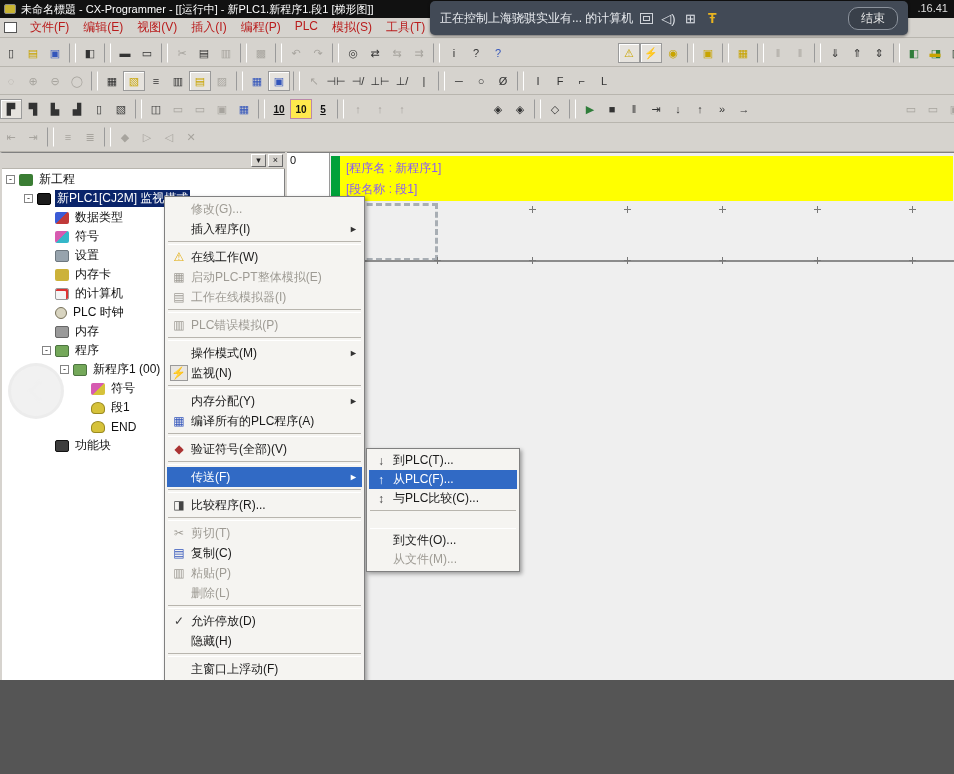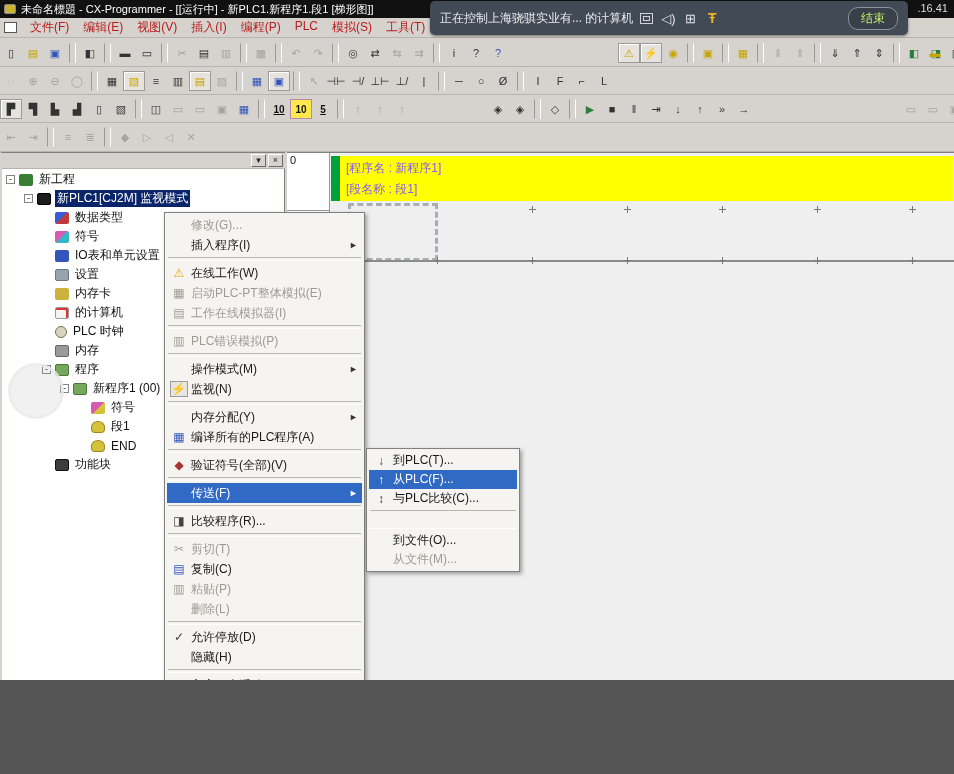--- a/index.html
+++ b/index.html
@@ -13,21 +13,21 @@
   #corner-text{position:absolute;right:6px;top:2px;color:#ddd;font-size:11px;z-index:95;}
 
   
   #remotebar{position:absolute;left:430px;top:1px;width:478px;height:34px;background:#424a56;
     border-radius:5px;z-index:90;display:flex;align-items:center;color:#e8ebef;font-size:12px;
     padding:0 10px;gap:4px;box-shadow:0 1px 3px rgba(0,0,0,.5);}
   #remotebar .rtext{white-space:nowrap;}
   .rico{width:18px;height:16px;display:inline-flex;align-items:center;justify-content:center;color:#dfe3e8;font-size:13px;cursor:default;}
   .rbox{width:13px;height:11px;border:1px solid #cfd3d9;}
   .rbox.inner{box-shadow:inset 0 0 0 2px #424a56, inset 0 0 0 3px #cfd3d9;}
-  #end-button{margin-left:auto;border:1px solid #8b929c;border-radius:10px;padding:2px 12px;font-size:12px;color:#bef264;background:#39404a;cursor:pointer;}
+  #end-button{margin-left:auto;border:1px solid #8b929c;border-radius:10px;padding:2px 12px;font-size:12px;color:#e5e5e5;background:#39404a;cursor:pointer;}
   .ryellow{color:#e8b420;font-weight:bold;font-size:14px;}
 
   
   #menubar{position:absolute;left:0;top:18px;width:954px;height:20px;background:#d6d3ce;display:flex;align-items:center;font-size:12px;border-bottom:1px solid #b8b5ae;padding-left:2px;}
   .mdiico{width:13px;height:11px;border:1px solid #555;background:#fff;margin:0 6px 0 2px;}
   .menu-item{padding:2px 7px;color:#b91c1c;cursor:default;}
 
   
   .tbrow{position:absolute;left:0;width:954px;height:28px;background:#d6d3ce;border-bottom:1px solid #b8b5ae;}
   .tgroup{position:absolute;top:0;height:28px;display:flex;align-items:center;}
@@ -79,21 +79,21 @@
   .gmark{position:absolute;width:7px;height:7px;}
   .gmark:before{content:"";position:absolute;left:0;top:3px;width:7px;height:1px;background:#777;}
   .gmark:after{content:"";position:absolute;left:3px;top:0;width:1px;height:7px;background:#777;}
 
   
   #bottom-strip{position:absolute;left:0;top:760px;width:954px;height:14px;background:#cfcfcf;border-top:1px solid #aaa;}
   #bottom-thumb{position:absolute;left:550px;top:2px;width:330px;height:10px;background:#5f6258;border-radius:5px;}
 
   
   .menu{position:absolute;background:#f5f4f1;border:1px solid #808080;box-shadow:2px 2px 4px rgba(0,0,0,.35);font-size:12px;padding:2px;z-index:100;}
-  #context-menu{left:164px;top:212px;width:201px;}
+  #context-menu{left:164px;top:196px;width:201px;}
   #transfer-submenu{left:366px;top:448px;width:154px;z-index:110;}
   .mi{height:20px;display:flex;align-items:center;color:#1a1a1a;cursor:default;}
   #transfer-submenu .mi{height:19px;}
   .mico{width:24px;flex:none;text-align:center;font-size:12px;color:#444;}
   .mico.cY{color:#e0a800;} .mico.cB{color:#3355bb;} .mico.cR{color:#a33;}
   .mico.dimico{color:#b0ada6;}
   .mico.pressedico{border:1px solid #9a9a9a;background:#e9e6e1;width:18px;margin:0 3px;height:16px;line-height:15px;}
   .mlabel{flex:1;white-space:nowrap;}
   .marrow{width:14px;text-align:right;padding-right:4px;font-size:9px;color:#333;}
   .mi.disabled .mlabel,.mi.disabled .marrow,.mi.disabled .mico{color:#9e9b94;}
@@ -534,25 +534,20 @@
             <span class="tico ic-datatypes"></span>
             <span class="tlabel">数据类型</span>
           </div>
 
           <div class="trow lv2">
             <span class="texp"></span>
             <span class="tico ic-symbols"></span>
             <span class="tlabel">符号</span>
           </div>
 
-          <div class="trow lv2">
-            <span class="texp"></span>
-            <span class="tico ic-io"></span>
-            <span class="tlabel">IO表和单元设置</span>
-          </div>
 
           <div class="trow lv2">
             <span class="texp"></span>
             <span class="tico ic-settings"></span>
             <span class="tlabel">设置</span>
           </div>
 
           <div class="trow lv2">
             <span class="texp"></span>
             <span class="tico ic-memcard"></span>

